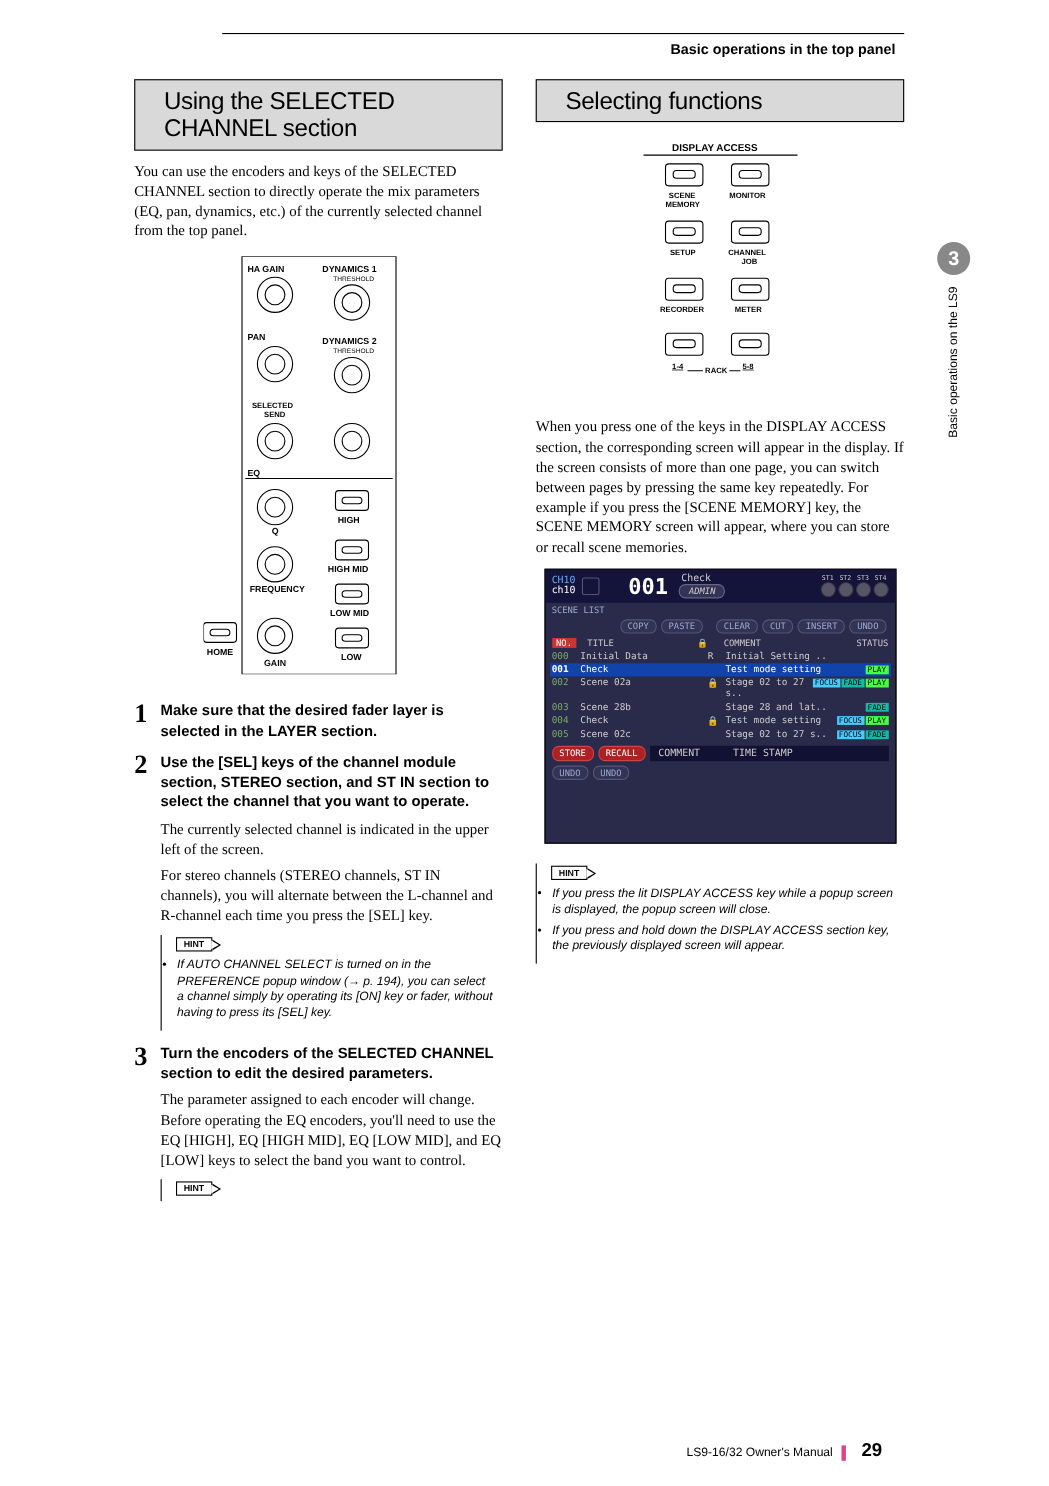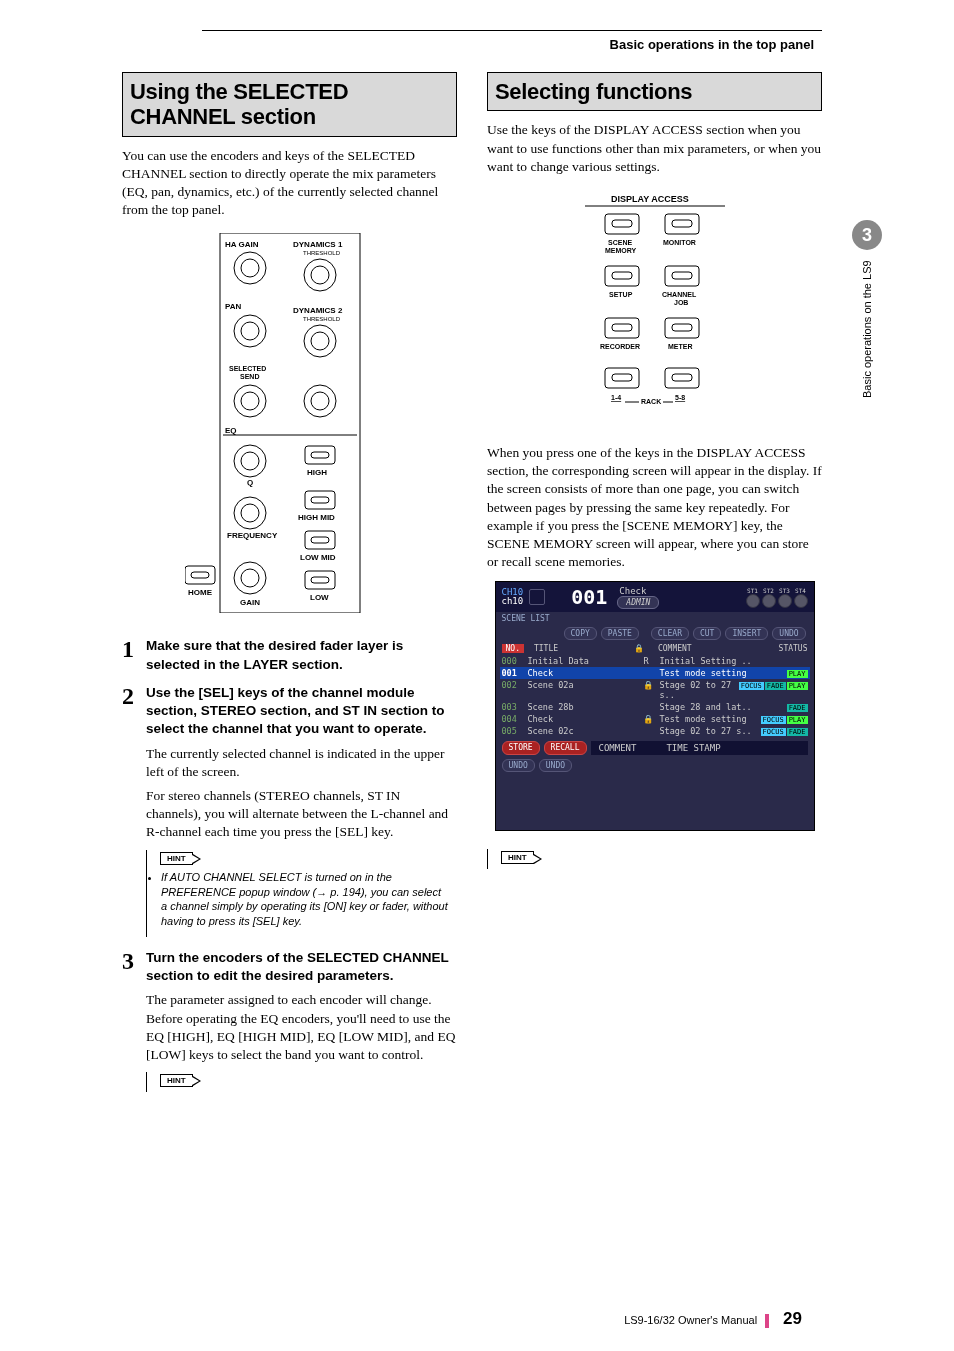--- a/index.html
+++ b/index.html
@@ -2,21 +2,21 @@
 <html><head>
 <meta charset="utf-8">
 <style>
   * { box-sizing: border-box; margin: 0; padding: 0; }
   body { font-family: "Times New Roman", serif; font-size: 13px; color: #000; background: #fff; }
   .page { width: 810px; height: 1351px; margin: 0 auto; position: relative; padding: 30px 60px 30px 50px; }
   .top-rule { border-top: 1px solid #000; margin-bottom: 6px; margin-left: 80px; }
   .section-header { text-align: right; font-family: Arial, sans-serif; font-weight: bold; font-size: 13px; margin-bottom: 20px; margin-right: 8px; }
   .columns { display: flex; gap: 30px; }
   .col { flex: 1; }
-  .h2 { font-family: Arial, sans-serif; font-weight: 700; font-size: 22px; background: #d9d9d9; border: 1px solid #000; padding: 6px 7px; line-height: 1.15; margin-bottom: 10px; font-stretch: condensed; letter-spacing: -0.3px; }
+  .h2 { font-family: Arial, sans-serif; font-weight: 400; font-size: 22px; background: #d9d9d9; border: 1px solid #000; padding: 6px 26px; line-height: 1.15; margin-bottom: 10px; font-stretch: condensed; letter-spacing: -0.3px; }
   .body-text { font-size: 13.5px; line-height: 1.35; margin-bottom: 10px; }
   .figure { text-align: center; margin: 14px 0 20px; }
   .figure-svg { display: inline-block; }
   .step { display: flex; margin-top: 10px; margin-bottom: 6px; }
   .step-num { font-family: "Times New Roman", serif; font-size: 24px; font-weight: bold; width: 24px; flex-shrink: 0; line-height: 1; }
   .step-text { font-family: Arial, sans-serif; font-weight: bold; font-size: 13.5px; line-height: 1.35; flex: 1; }
   .step-desc { font-size: 13.5px; line-height: 1.35; margin-left: 24px; margin-bottom: 6px; }
   .hint-box { border-left: 1px solid #000; margin-left: 24px; margin-top: 8px; margin-bottom: 12px; padding-bottom:4px; }
   .hint-label { font-family: Arial, sans-serif; font-size: 8px; font-weight: bold; border: 1px solid #000; display: inline-block; padding: 1px 6px; position: relative; left: -1px; top: -1px; background:#fff;margin-left:14px;}
   .hint-pointer { display:inline-block; width:0; height:0; border-left:8px solid #000; border-top:5px solid transparent; border-bottom:5px solid transparent; vertical-align:middle; margin-left:-1px;}
@@ -151,21 +151,20 @@
         <div class="step-text">Turn the encoders of the SELECTED CHANNEL section to edit the desired parameters.</div>
       </div>
       <p class="step-desc">The parameter assigned to each encoder will change. Before operating the EQ encoders, you'll need to use the EQ [HIGH], EQ [HIGH MID], EQ [LOW MID], and EQ [LOW] keys to select the band you want to control.</p>
       <div class="hint-box">
         <span class="hint-label">HINT</span><span class="hint-pointer"></span><span class="hint-pointer-inner"></span>
       </div>
     </div>
 
     <div class="col">
       <div class="h2">Selecting functions</div>
-      <p class="body-text">Use the keys of the DISPLAY ACCESS section when you want to use functions other than mix parameters, or when you want to change various settings.</p>
 
       <div class="figure">
         <svg class="figure-svg" width="160" height="230" viewBox="0 0 160 230">
           <text x="36" y="12" font-family="Arial" font-size="9" font-weight="bold">DISPLAY ACCESS</text>
           <line x1="10" y1="16" x2="150" y2="16" stroke="#000"></line>
 
           <rect x="30" y="24" width="34" height="20" rx="3" fill="none" stroke="#000"></rect>
             <rect x="37" y="30" width="20" height="7" rx="3" fill="none" stroke="#000"></rect>
           <text x="33" y="55" font-family="Arial" font-size="7" font-weight="bold">SCENE</text>
             <text x="30" y="63" font-family="Arial" font-size="7" font-weight="bold">MEMORY</text>
@@ -304,20 +303,24 @@
           </div>
         </div>
         <div class="sc-bot" style="padding-top:0">
           <div class="sc-btn">UNDO</div>
           <div class="sc-btn">UNDO</div>
         </div>
       </div>
 
       <div class="hint-box" style="margin-left:0">
         <span class="hint-label">HINT</span><span class="hint-pointer"></span><span class="hint-pointer-inner"></span>
+        <ul class="hint-list">
+          <li>If you press the lit DISPLAY ACCESS key while a popup screen is displayed, the popup screen will close.</li>
+          <li>If you press and hold down the DISPLAY ACCESS section key, the previously displayed screen will appear.</li>
+        </ul>
       </div>
     </div>
   </div>
 
   <div class="footer">
     <span>LS9-16/32  Owner's Manual</span><span class="footer-bar"></span><span class="page-num">29</span>
   </div>
 </div>
 
 </body></html>

